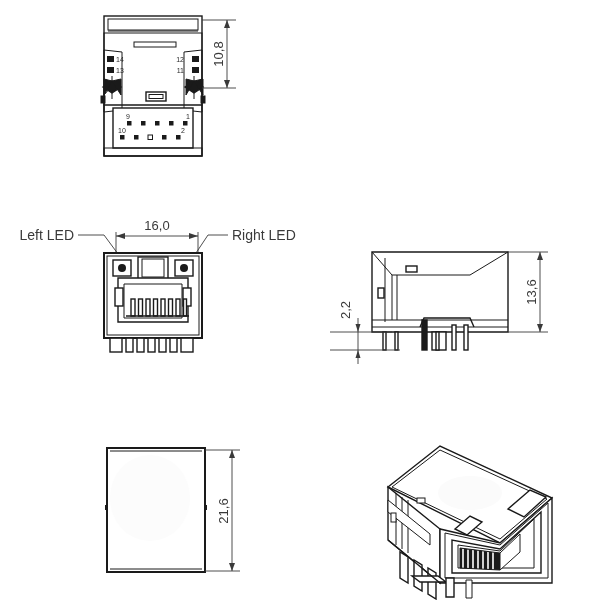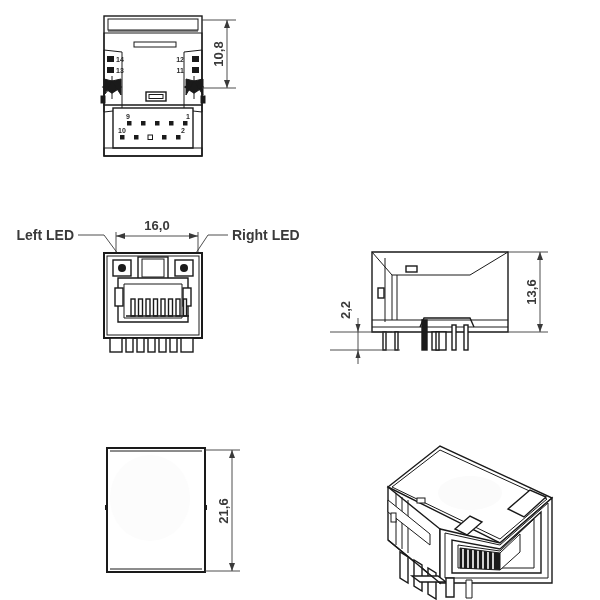--- a/index.html
+++ b/index.html
@@ -12,21 +12,20 @@
     height: 600px;
     position: relative;
     overflow: hidden;
     font-family: "Liberation Sans", sans-serif;
   }
   #sheet {
     position: absolute;
     left: 0; top: 0;
     width: 600px;
     height: 600px;
-    font-weight: bold;
   }
   svg text {
     font-family: "Liberation Sans", sans-serif;
     fill: #3a3a3a;
   }
   .dimtxt {
     font-size: 13px;
     fill: #3a3a3a;
   }
   .calltxt {

